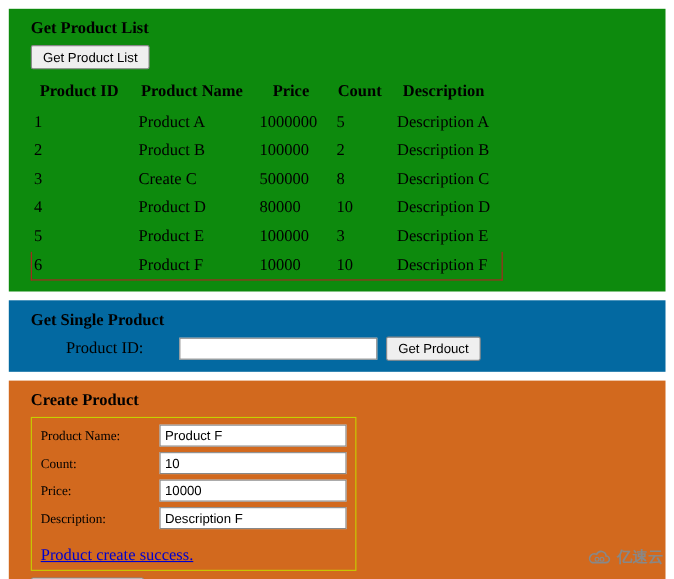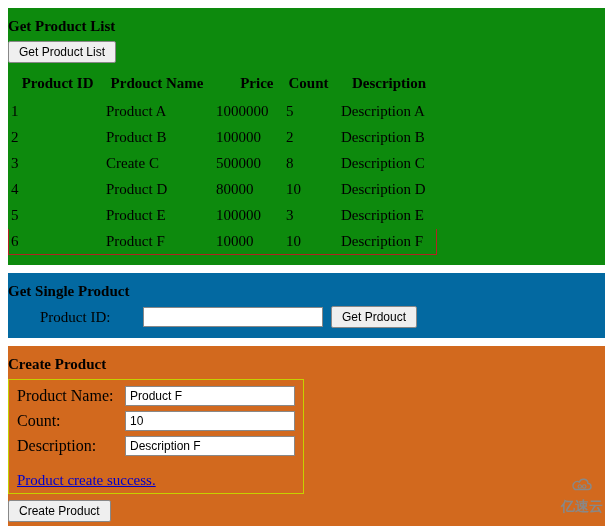--- a/index.html
+++ b/index.html
@@ -6,21 +6,21 @@
       box-sizing: border-box;
     }
     body {
       margin: 0;
       padding: 8px;
       font-family: "Times New Roman", serif;
       background: #fff;
       width: 613px;
     }
     .panel {
-      padding: 10px 0;
+      padding: 10px 20px;
       margin-bottom: 8px;
     }
     .panel-green {
       background: #0d8a0d;
       color: #000;
     }
     .panel-lime {
       background: #0369a1;
       color: #000;
     }
@@ -41,21 +41,21 @@
       border: 1px solid #888;
       border-radius: 2px;
       cursor: pointer;
     }
     table {
       border-collapse: collapse;
       margin-top: 8px;
       font-size: 15px;
     }
     th {
-      text-align: right;
+      text-align: center;
       font-weight: bold;
       padding: 4px 10px 6px 2px;
     }
     td {
       padding: 4px 10px 4px 2px;
       border: 1px solid transparent;
     }
     tr.highlight td {
       border-top: 1px solid #b22222;
       border-bottom: 1px solid #b22222;
@@ -90,21 +90,21 @@
       padding: 6px 8px 4px 8px;
       display: inline-block;
       margin-bottom: 6px;
     }
     .form-row {
       display: flex;
       align-items: center;
       margin-bottom: 5px;
     }
     .form-row label {
-      font-size: 16px;
+      font-size: 12px;
       width: 108px;
     }
     .form-row input {
       width: 170px;
     }
     .status-link {
       color: #0000cd;
       text-decoration: underline;
       font-size: 15px;
       display: block;
@@ -114,42 +114,41 @@
       position: fixed;
       bottom: 10px;
       right: 10px;
       font-family: Arial, sans-serif;
       color: #888;
       font-size: 14px;
       font-weight: bold;
       display: flex;
       align-items: center;
       gap: 4px;
-      flex-direction: column;
     }
     .watermark svg {
       width: 24px;
       height: 18px;
     }
     .col-id { width: 95px; }
     .col-name { width: 110px; }
     .col-price { width: 70px; }
     .col-count { width: 55px; }
   </style>
 </head>
 <body>
 
 <div class="panel panel-green">
   <div class="panel-title">Get Product List</div>
   <button>Get Product List</button>
   <table>
     <thead>
       <tr>
         <th class="col-id">Product ID</th>
-        <th class="col-name">Prdouct Name</th>
+        <th class="col-name">Product Name</th>
         <th class="col-price">Price</th>
         <th class="col-count">Count</th>
         <th>Description</th>
       </tr>
     </thead>
     <tbody id="product-tbody">
         <tr>
           <td>1</td>
           <td>Product A</td>
           <td>1000000</td>
@@ -209,20 +208,24 @@
   <div class="form-box">
     <div class="form-row">
       <label>Product Name:</label>
       <input type="text" value="Product F" style="">
     </div>
     <div class="form-row">
       <label>Count:</label>
       <input type="text" value="10" style="">
     </div>
     <div class="form-row">
+      <label>Price:</label>
+      <input type="text" value="10000" style="">
+    </div>
+    <div class="form-row">
       <label>Description:</label>
       <input type="text" value="Description F" style="">
     </div>
     <span class="status-link">Product create success.</span>
   </div>
   <div>
     <button>Create Product</button>
   </div>
 </div>
 

